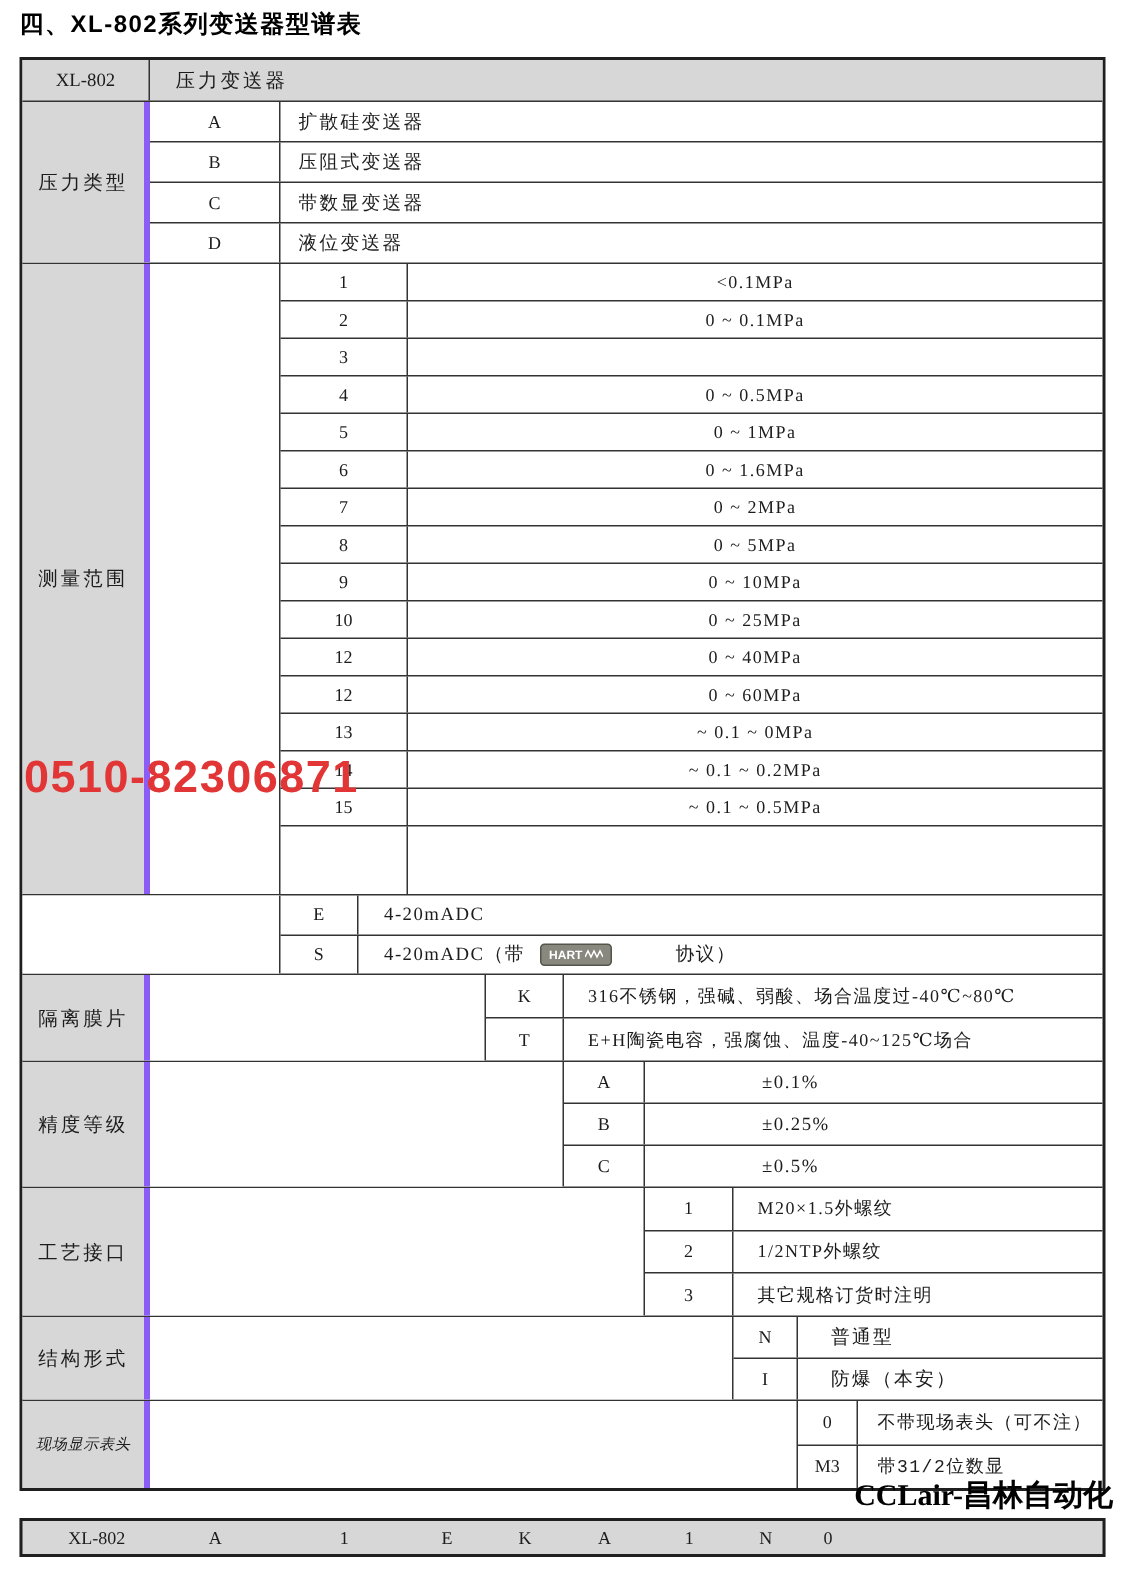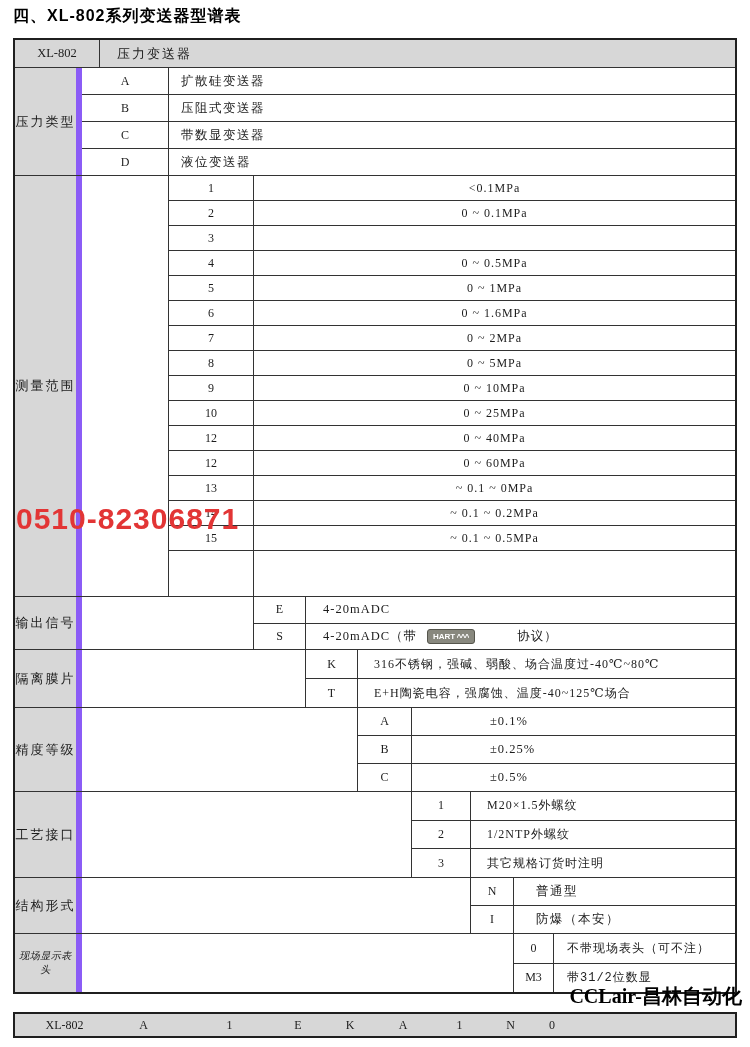--- a/index.html
+++ b/index.html
@@ -11,21 +11,21 @@
   
   .spec-table{position:absolute;left:13px;top:38px;width:724px;border:2px solid #1f1f1f;
               display:flex;flex-direction:column;background:#fff;box-sizing:border-box;}
   .hdr{display:flex;height:27px;background:#d7d7d7;border-bottom:1px solid #333;flex:none;}
   .hdr-model{width:85px;border-right:1px solid #333;display:flex;align-items:center;justify-content:center;
              font-size:12.5px;box-sizing:border-box;}
   .hdr-name{flex:1;display:flex;align-items:center;padding-left:17px;font-size:13px;letter-spacing:2px;}
 
   .sec{display:flex;border-bottom:1px solid #333;flex:none;}
   .sec.last{border-bottom:none;}
-  .sec-label{width:67px;background:#d7d7d7;border-right:6px solid #8b5cf6;display:flex;align-items:center;
+  .sec-label{width:85px;background:#d7d7d7;border-right:4px solid #8b5cf6;display:flex;align-items:center;
              justify-content:center;font-size:13px;letter-spacing:2px;box-sizing:border-box;text-align:center;}
   .spacer{border-right:1px solid #333;box-sizing:border-box;background:#fff;}
   .rows{flex:1;display:flex;flex-direction:column;}
   .r{display:flex;flex:1;border-bottom:1px solid #333;}
   .r:last-child{border-bottom:none;}
   .code{border-right:1px solid #333;display:flex;align-items:center;justify-content:center;
         font-size:12px;box-sizing:border-box;}
   .desc{flex:1;display:flex;align-items:center;font-size:12.5px;letter-spacing:1.5px;}
 
   .sec-pressure{height:107px;}
@@ -190,21 +190,20 @@
           <div class="desc">~ 0.1 ~ 0.5MPa</div>
         </div>
         <div class="r r-empty">
           <div class="code"></div>
           <div class="desc"></div>
         </div>
       </div>
     </div>
 
     <div class="sec sec-output">
-      <div class="sec-label">输出信号</div>
       <div class="spacer"></div>
       <div class="rows">
         <div class="r">
           <div class="code">E</div>
           <div class="desc">4-20mADC</div>
         </div>
         <div class="r">
           <div class="code">S</div>
           <div class="desc">
             <span>4-20mADC（带</span>

